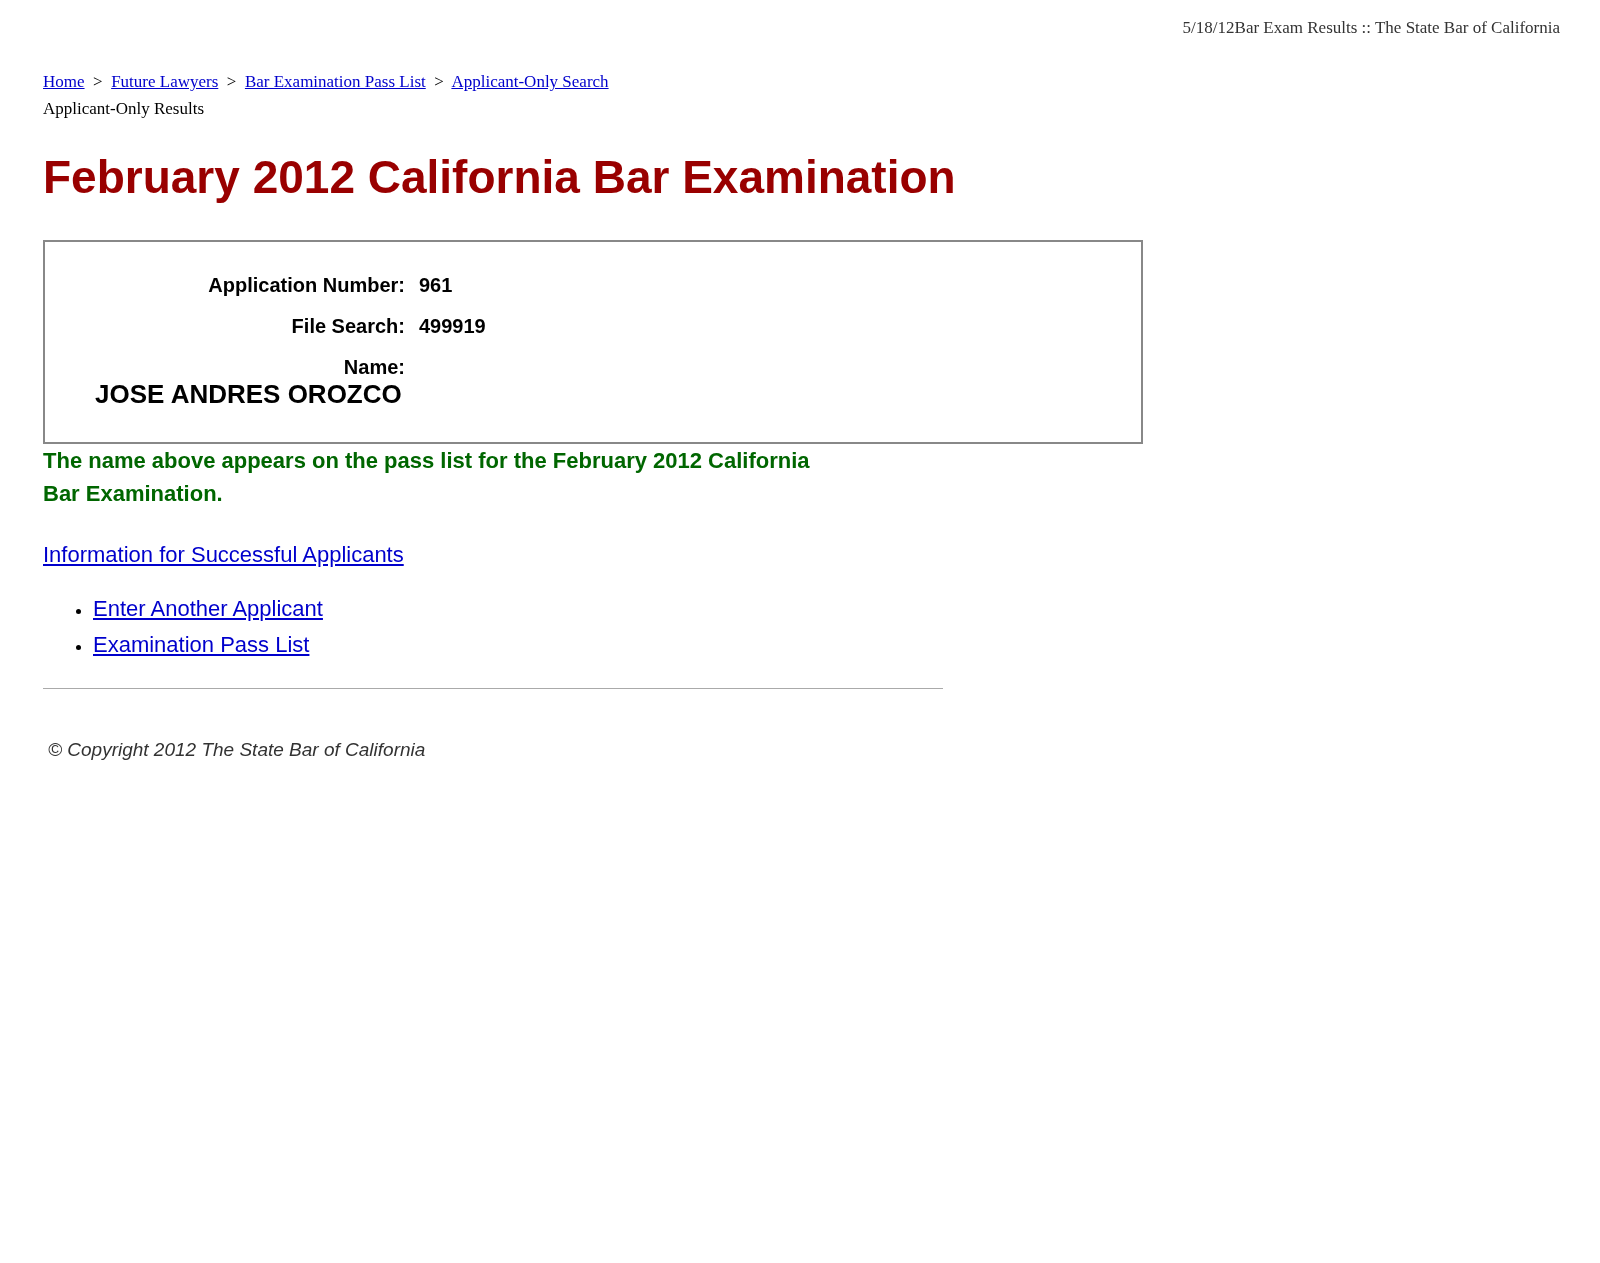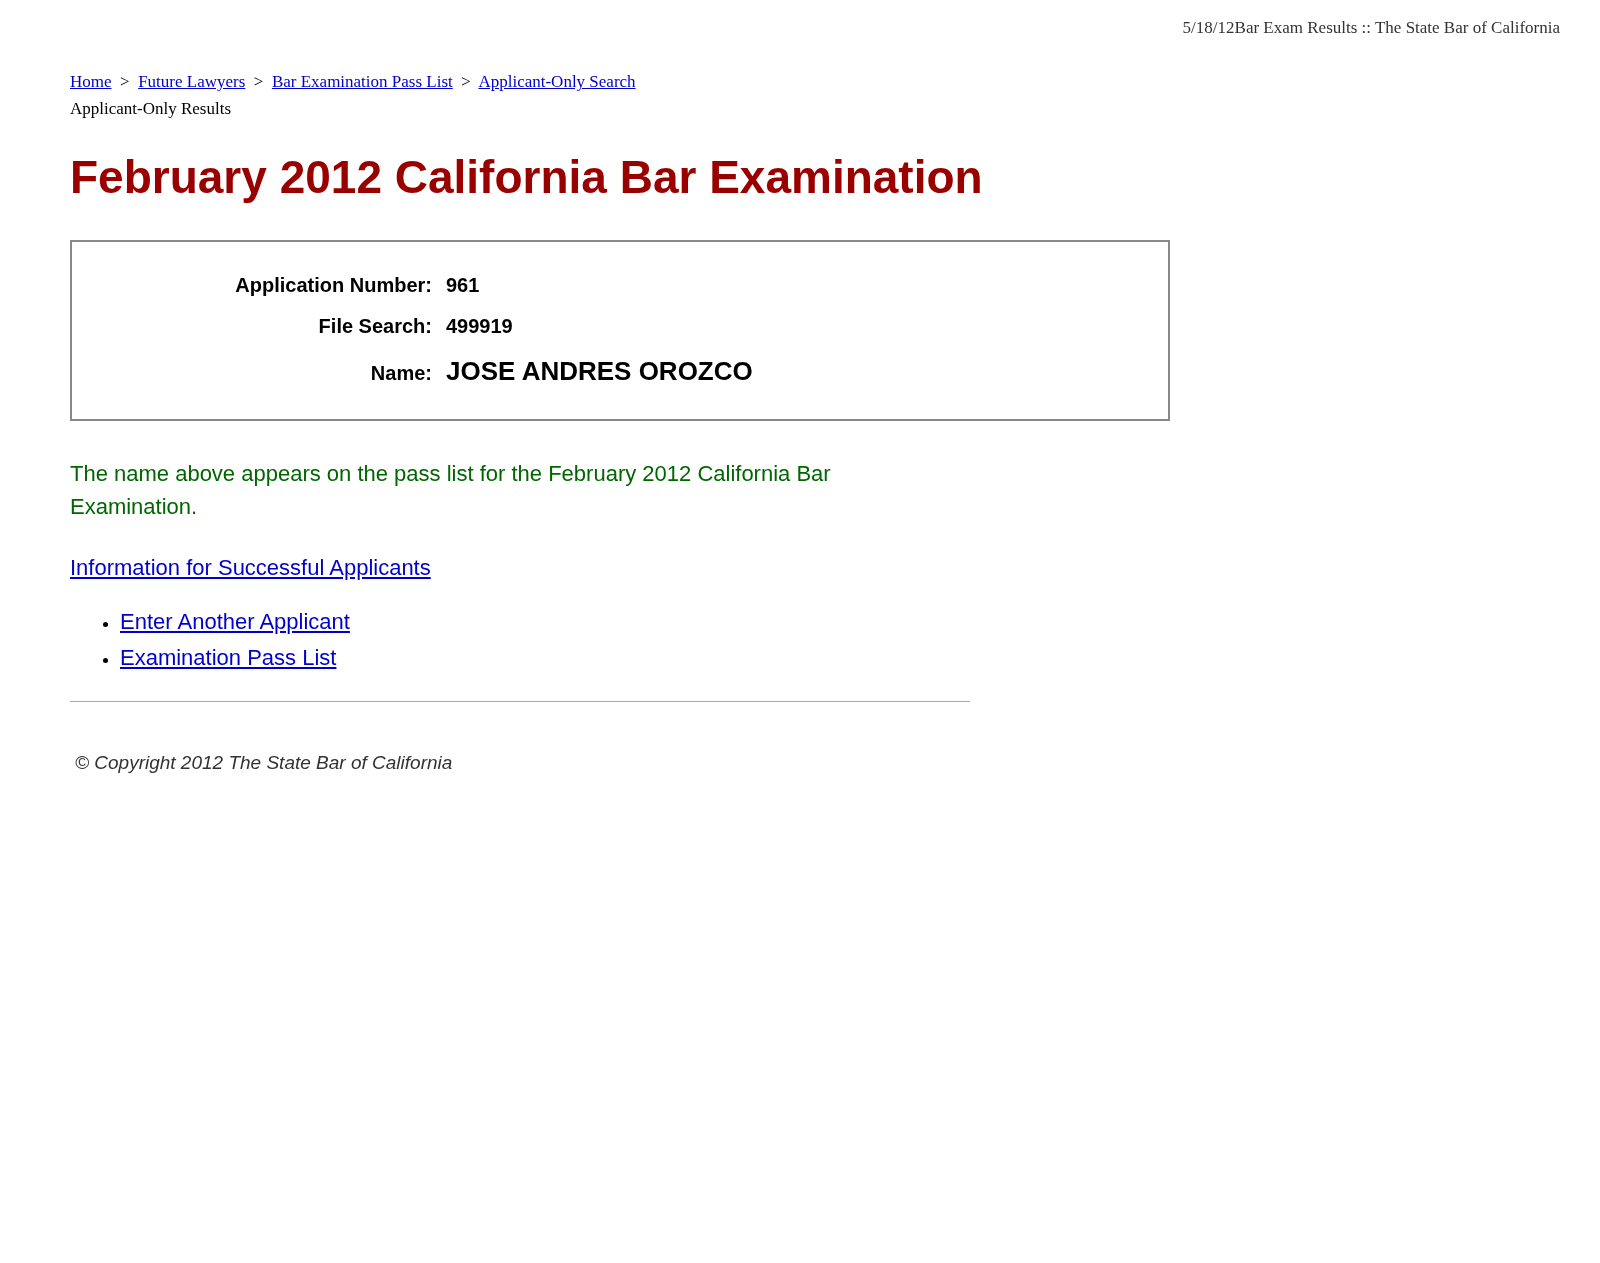--- a/index.html
+++ b/index.html
@@ -20,21 +20,21 @@
 
     .top-bar {
       display: flex;
       justify-content: flex-end;
       padding: 18px 40px 10px 40px;
       font-size: 17px;
       color: #333;
     }
 
     .main-content {
-      padding: 20px 70px 40px 70px;
+      padding: 20px 70px 40px 43px;
     }
 
     .breadcrumb {
       font-size: 17px;
       margin-bottom: 28px;
       line-height: 1.6;
       color: #000;
     }
 
     .breadcrumb a {
@@ -46,32 +46,32 @@
       font-size: 46px;
       color: #990000;
       font-weight: bold;
       margin-bottom: 36px;
       font-family: Arial, sans-serif;
     }
 
     .result-box {
       border: 2px solid #888;
       padding: 32px 50px;
-      margin-bottom: 36px;
       max-width: 1100px;
     }
 
     .result-row {
       display: flex;
       align-items: baseline;
       margin-bottom: 18px;
     }
 
     .result-row:last-child {
       margin-bottom: 0;
+      flex-direction: column;
     }
 
     .result-label {
       font-size: 20px;
       font-weight: bold;
       text-align: right;
       min-width: 310px;
       margin-right: 14px;
       font-family: Arial, sans-serif;
     }
@@ -86,20 +86,21 @@
       font-size: 26px;
     }
 
     .pass-message {
       color: #006600;
       font-size: 22px;
       margin-bottom: 32px;
       line-height: 1.5;
       font-family: Arial, sans-serif;
       max-width: 800px;
+      font-weight: bold;
     }
 
     .info-link {
       color: #0000cc;
       text-decoration: underline;
       font-size: 22px;
       font-family: Arial, sans-serif;
       display: block;
       margin-bottom: 28px;
     }

